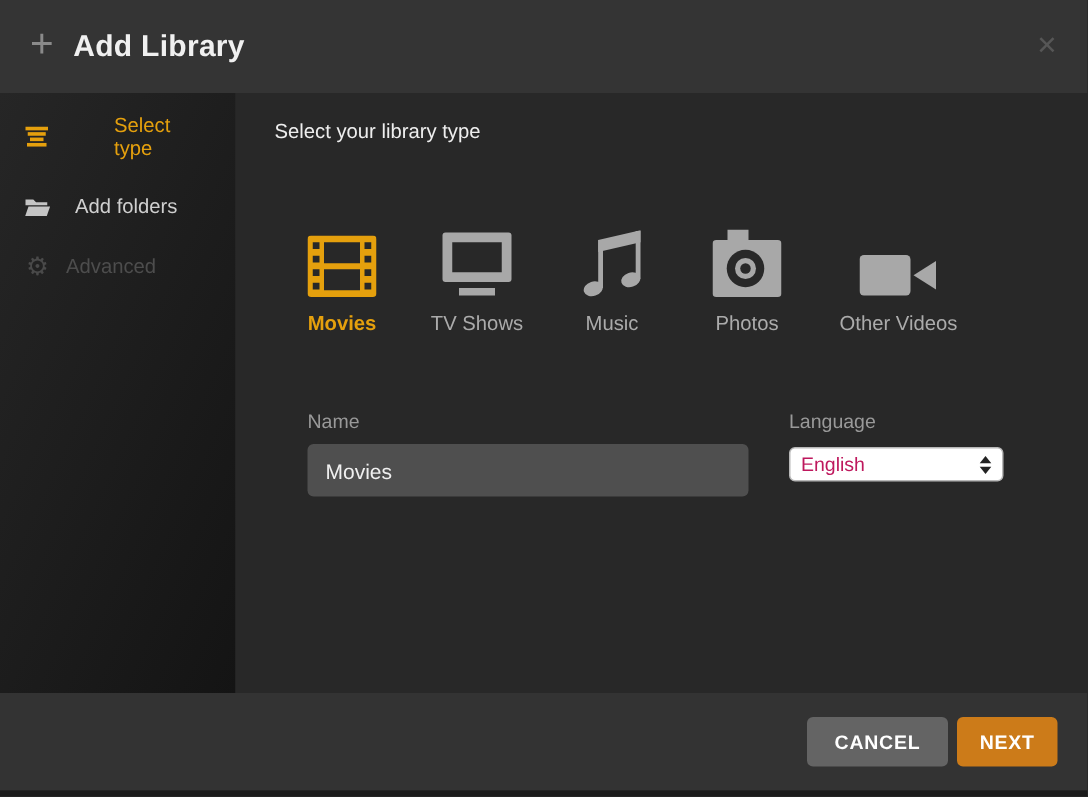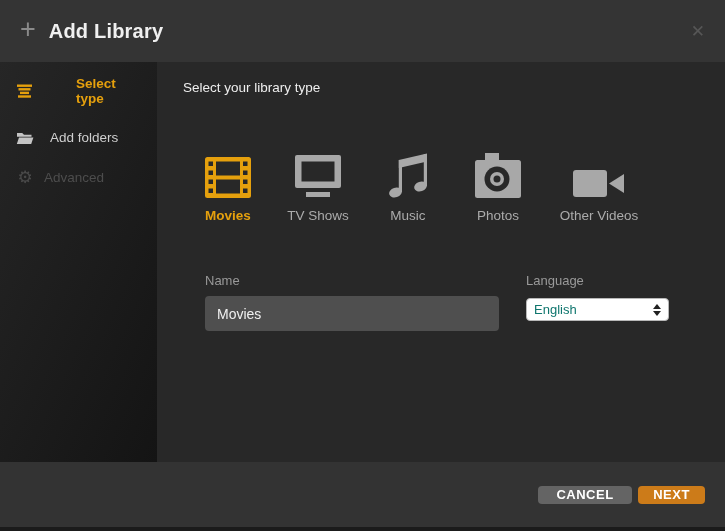--- a/index.html
+++ b/index.html
@@ -15,21 +15,21 @@
   .hdr{height:62px;background:#343434;display:flex;align-items:center;padding:0 20px;box-sizing:border-box;flex:0 0 auto;}
   .hdr .plus{color:#8a8a8a;font-size:27px;font-weight:400;line-height:1;margin-right:13px;margin-top:-3px;}
   .hdr .ttl{color:#f0f0f0;font-size:20px;font-weight:700;letter-spacing:.2px;}
   .hdr .close{margin-left:auto;color:#565656;font-size:17px;font-weight:700;cursor:pointer;}
 
   
   .bodyrow{flex:1 1 auto;display:flex;min-height:0;}
   .sidebar{width:157px;flex:0 0 157px;background:linear-gradient(115deg,#262626 0%,#1c1c1c 55%,#141414 100%);padding-top:2px;box-sizing:border-box;}
   .sbitem{display:flex;align-items:center;gap:10px;padding:12px 16px;font-size:13.5px;cursor:pointer;}
   .sbitem .ic{width:18px;display:flex;justify-content:center;align-items:center;flex:0 0 18px;}
-  .sbitem.active{color:#e5a00d;font-weight:700;gap:42px;}
+  .sbitem.active{color:#e5a00d;font-weight:400;gap:42px;}
   .sbitem.normal{color:#cfcfcf;gap:16px;}
   .sbitem.disabled{color:#4d4d4d;cursor:default;}
   .gear-glyph{font-size:17px;line-height:1;color:#4a4a4a;}
 
   .main{flex:1 1 auto;background:#282828;padding:18px 0 0 26px;box-sizing:border-box;}
   .heading{color:#eeeeee;font-size:13.5px;font-weight:400;line-height:16px;}
 
   
   .typerow{display:flex;margin-top:54px;}
   .typeitem{width:90px;display:flex;flex-direction:column;align-items:center;cursor:pointer;}
@@ -38,26 +38,26 @@
   .typelabel{margin-top:10px;font-size:13.5px;color:#ababab;white-space:nowrap;}
   .typeitem.selected .typelabel{color:#e5a00d;font-weight:700;}
 
   
   .fields{display:flex;margin-top:50px;margin-left:22px;}
   .fgroup{display:flex;flex-direction:column;}
   .flabel{color:#999999;font-size:13px;height:15px;}
   .name-input{margin-top:8px;width:294px;height:35px;box-sizing:border-box;background:#4f4f4f;border:none;border-radius:4px;color:#f0f0f0;font-size:14px;padding:0 12px;font-family:"Liberation Sans","DejaVu Sans",sans-serif;outline:none;}
   .lang-group{margin-left:27px;}
   .selectbox{margin-top:10px;width:143px;height:23px;box-sizing:border-box;background:#ffffff;border:1px solid #b8b8b8;border-radius:4px;display:flex;align-items:center;padding:0 7px;cursor:pointer;}
-  .selectbox .seltext{color:#0f766e;font-size:13px;flex:1;}
+  .selectbox .seltext{color:#be185d;font-size:13px;flex:1;}
   .selarrows{display:flex;flex-direction:column;gap:2px;align-items:center;}
 
   
   .ftr{height:65px;background:#333333;flex:0 0 65px;display:flex;align-items:center;justify-content:flex-end;padding-right:20px;box-sizing:border-box;gap:6px;}
-  .btn{height:18px;border:none;border-radius:4px;color:#ffffff;font-size:13px;font-weight:700;letter-spacing:.5px;cursor:pointer;font-family:"Liberation Sans","DejaVu Sans",sans-serif;}
+  .btn{height:33px;border:none;border-radius:4px;color:#ffffff;font-size:13px;font-weight:700;letter-spacing:.5px;cursor:pointer;font-family:"Liberation Sans","DejaVu Sans",sans-serif;}
   .btn.cancel{width:94px;background:#646464;}
   .btn.next{width:67px;background:#cc7b19;}
   .bottomstrip{height:4px;background:#1b1b1b;flex:0 0 4px;}
 </style>
 </head>
 <body>
 
 <div class="dialog">
 
   <div class="hdr">

